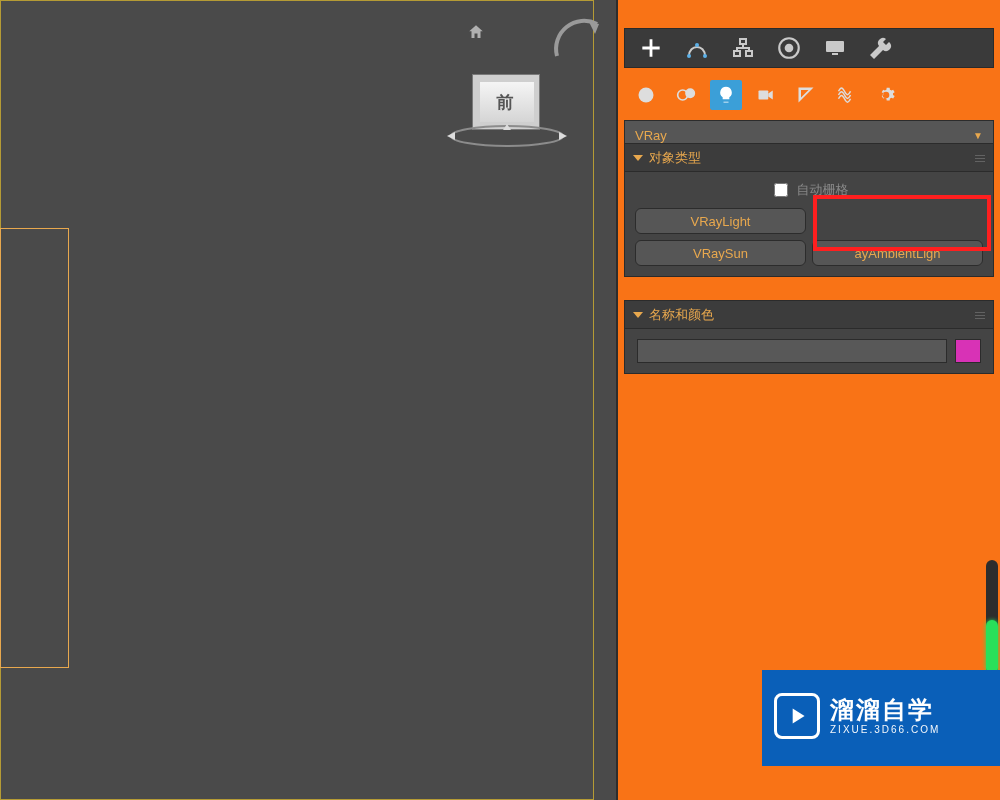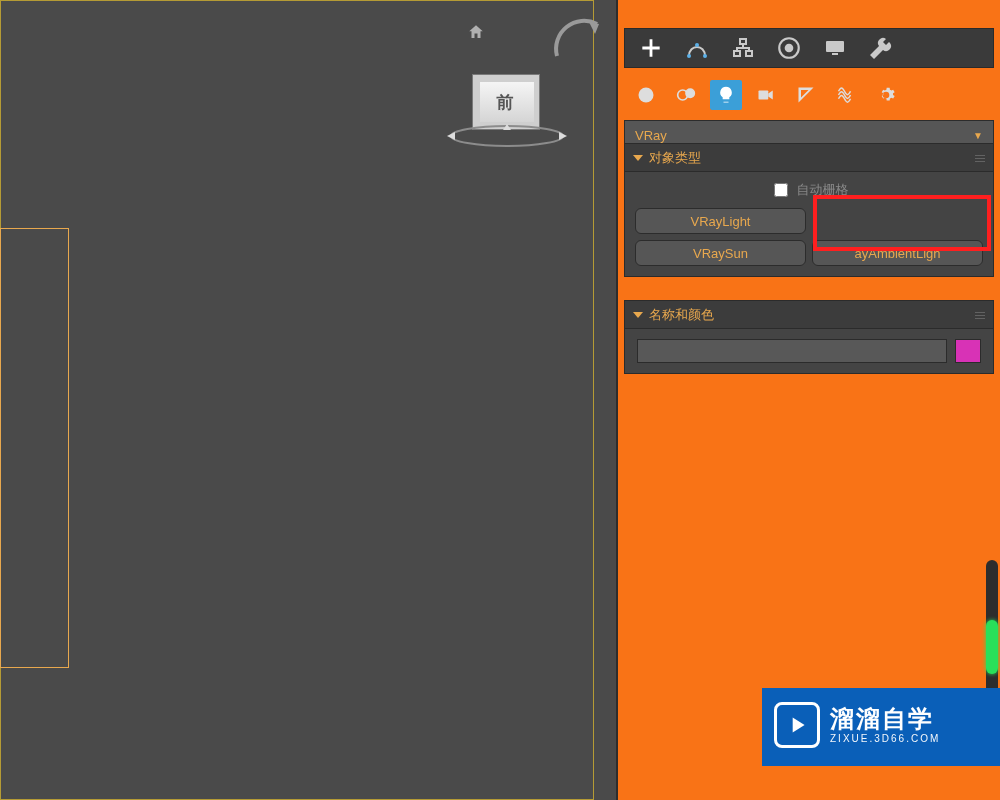--- a/index.html
+++ b/index.html
@@ -47,21 +47,21 @@
   .rollout2{top:300px;height:74px}
   .r2-body{padding:10px 12px;display:flex;align-items:center;gap:8px}
   .name-input{flex:1;height:24px;background:#585858;border:1px solid #2b2b2b}
   .color-swatch{width:26px;height:24px;background:#d832b6;border:1px solid #2b2b2b}
 
   
   .scroll-track{position:absolute;right:2px;top:560px;width:12px;height:180px;background:#2d2d2d;border-radius:6px}
   .scroll-thumb{position:absolute;right:2px;top:620px;width:12px;height:54px;background:#29e05a;border-radius:6px;box-shadow:0 0 4px #29e05a}
 
   
-  .banner{position:absolute;right:0;bottom:34px;width:238px;height:78px;background:#0a5fb8;display:flex;align-items:center;padding:0 0 4px 12px;gap:10px}
+  .banner{position:absolute;right:0;bottom:34px;width:238px;height:96px;background:#0a5fb8;display:flex;align-items:center;padding:0 0 4px 12px;gap:10px}
   .banner-logo{width:46px;height:46px;border:3px solid #fff;border-radius:8px;display:flex;align-items:center;justify-content:center}
   .banner-logo svg{display:block}
   .banner-text{display:flex;flex-direction:column;color:#fff}
   .banner-cn{font-size:24px;font-weight:700;letter-spacing:2px;line-height:1.1}
   .banner-en{font-size:10px;letter-spacing:2px;opacity:.95}
 </style>
 </head>
 <body>
 
 <div class="viewport">

